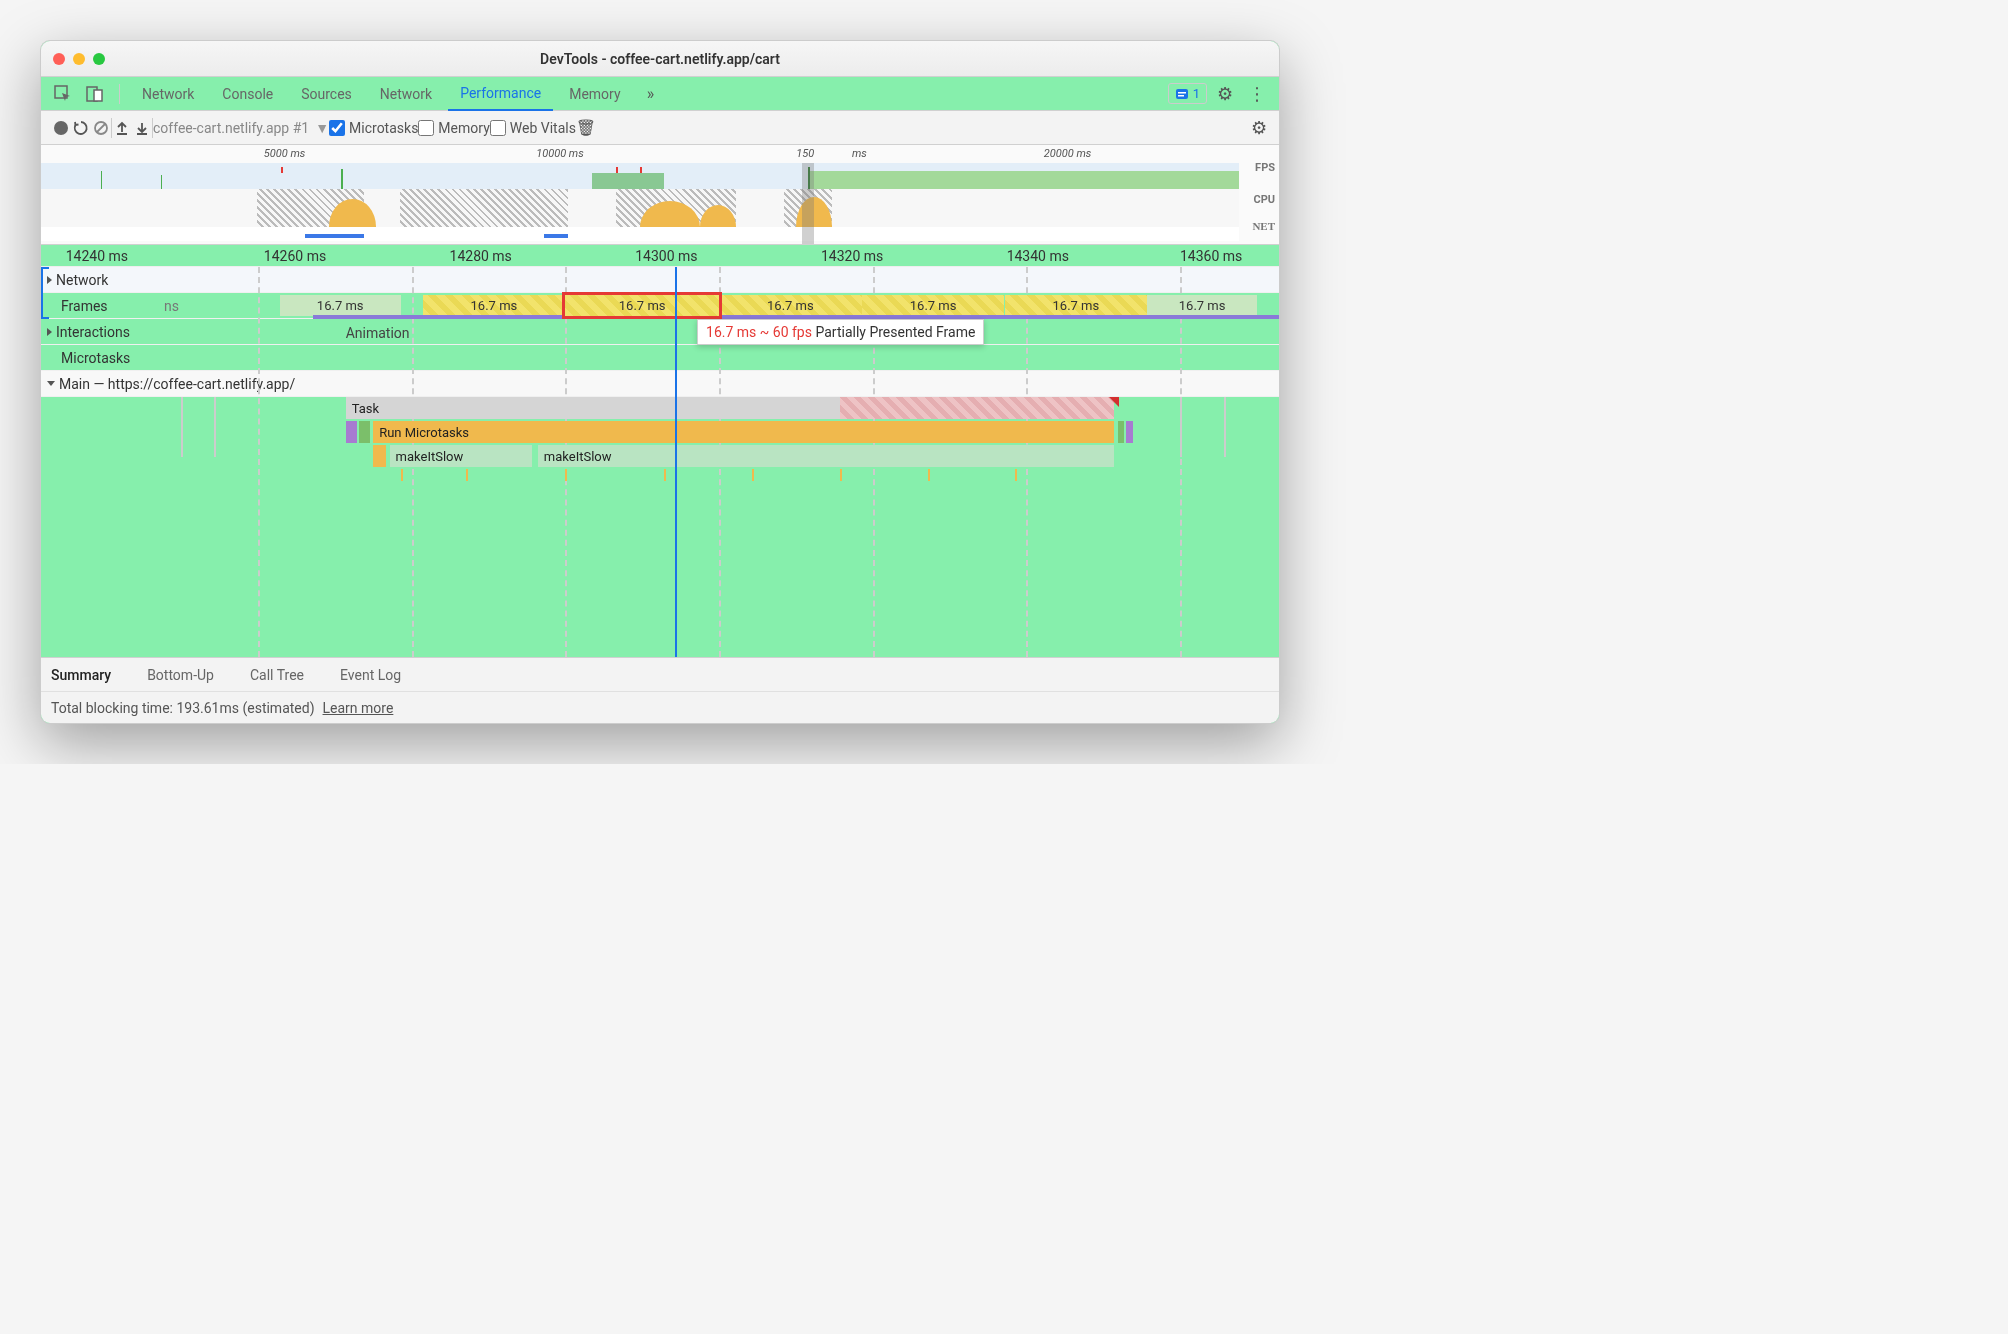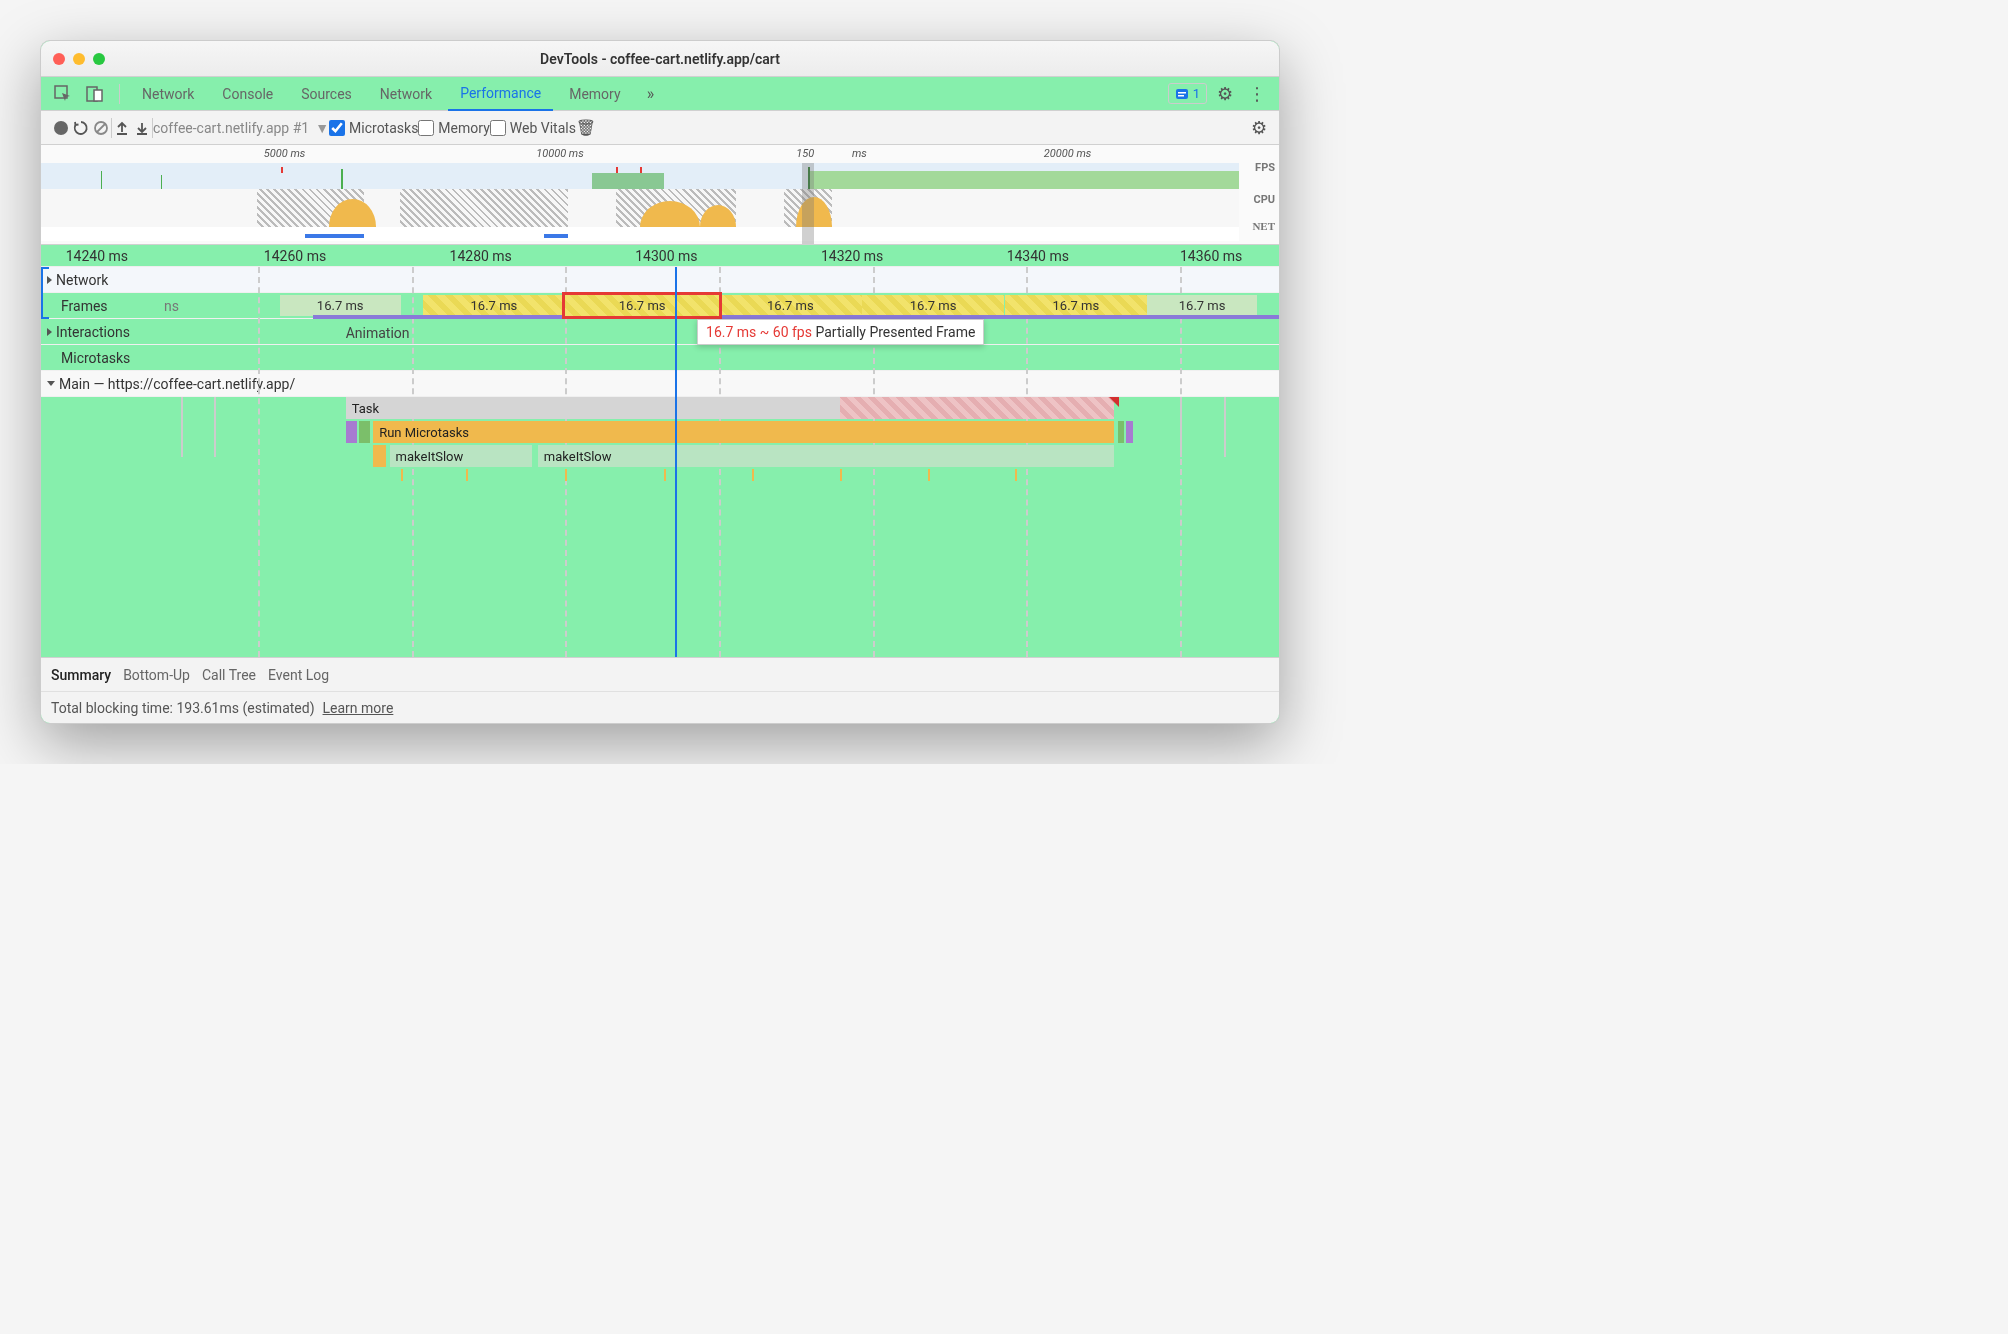--- a/index.html
+++ b/index.html
@@ -49,21 +49,21 @@
 .tooltip .red { color: #e53935; }
 .flamegraph { position: relative; height: 130px; }
 .flame { position: absolute; height: 22px; font-size: 13px; color: #222; padding-left: 6px; display: flex; align-items: center; overflow: hidden; white-space: nowrap; }
 .flame.gray { background: #d5d5d5; }
 .flame.orange { background: #f0b94d; }
 .flame.green2 { background: #b9e4c2; }
 .flame.redhatch { background: repeating-linear-gradient(45deg,#eec3c5,#eec3c5 5px,#e5aeb1 5px,#e5aeb1 10px); }
 .gridlines { position: absolute; top: 0; bottom: 0; left: 140px; right: 0; pointer-events: none; }
 .gridline { position: absolute; top: 0; bottom: 0; border-left: 2px dashed #ccc; }
 .playhead { position: absolute; top: 0; bottom: 0; width: 2px; background: #1a73e8; z-index: 5; }
-.bottomtabs { height: 34px; display: flex; align-items: center; padding: 0 10px; gap: 12px; border-top: 1px solid #d0d0d0; background: #f3f3f3; font-size: 14px; }
+.bottomtabs { height: 34px; display: flex; align-items: center; padding: 0 10px; gap: 36px; border-top: 1px solid #d0d0d0; background: #f3f3f3; font-size: 14px; }
 .btab { color: #666; cursor: pointer; }
 .btab.active { color: #222; font-weight: 500; }
 .statusbar { height: 32px; display: flex; align-items: center; padding: 0 10px; font-size: 14px; color: #555; background: #f3f3f3; border-top: 1px solid #e0e0e0; gap: 8px; }
 .statusbar a { color: #555; text-decoration: underline; cursor: pointer; }
 .triangle { display: inline-block; width: 0; height: 0; border-left: 5px solid #555; border-top: 4px solid transparent; border-bottom: 4px solid transparent; }
 .triangle.down { border-top: 5px solid #555; border-left: 4px solid transparent; border-right: 4px solid transparent; border-bottom: none; }
 .bracket { position: absolute; left: 0; top: 0; width: 8px; height: 52px; border: 2px solid #1a73e8; border-right: none; }
 .cpu-hump { position:absolute; bottom:0; background:#f0b94d; border-radius:50% 50% 0 0 / 100% 100% 0 0; }
 .cpu-hatch { position:absolute; top:0; bottom:0; background:repeating-linear-gradient(45deg,transparent,transparent 3px,#bbb 3px,#bbb 5px); }
 svg { display: block; }

